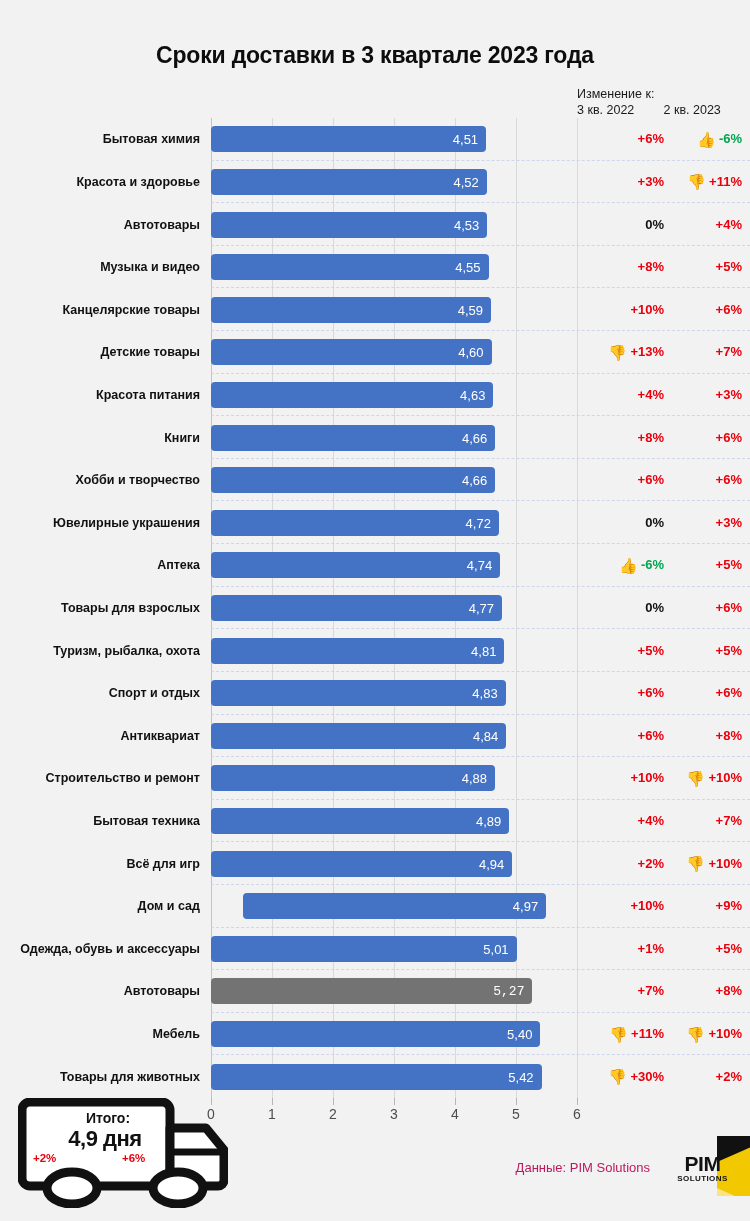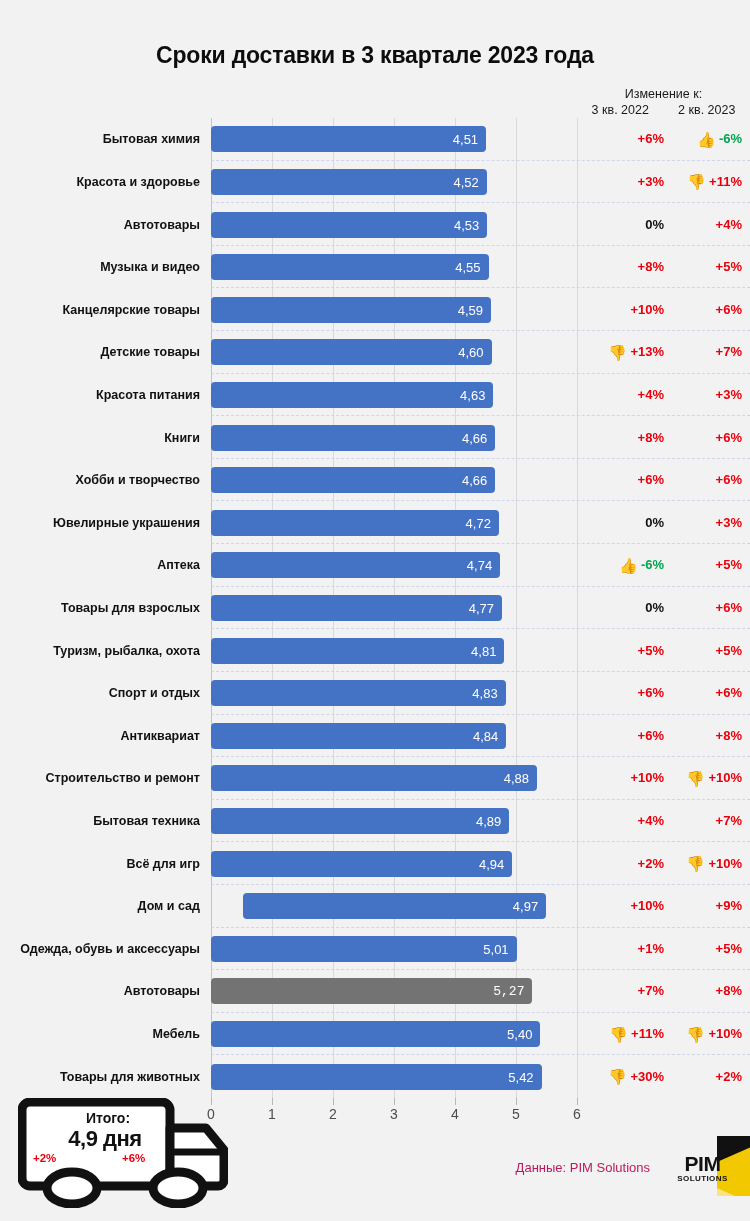--- a/index.html
+++ b/index.html
@@ -36,38 +36,37 @@
     letter-spacing: -0.2px;
     color: #0d0d0d;
   }
 
   
   .change-header {
     position: absolute;
     left: 577px;
     top: 86px;
     width: 173px;
-    text-align: center;
     font-size: 12.5px;
     color: #1a1a1a;
     line-height: 16px;
   }
   .change-header-sub {
     position: absolute;
     left: 577px;
     top: 102px;
     width: 173px;
     font-size: 12.5px;
     color: #1a1a1a;
     display: flex;
     line-height: 16px;
   }
   .change-header-sub span {
     flex: 1;
-    text-align: center;
+    text-align: left;
   }
 
   
   .plot {
     position: absolute;
     left: 0;
     top: 118px;
     width: 750px;
     height: 980px;
   }
@@ -536,21 +535,21 @@
         <div class="chg col1">
           <span class="pct up">+6%</span>
         </div>
         <div class="chg col2">
           <span class="pct up">+8%</span>
         </div>
         <div class="row-sep"></div>
       </div>
       <div class="row" style="top: 639.13px; height: 42.6087px;">
         <div class="cat-label">Строительство и ремонт</div>
-        <div class="bar-wrap" style="width: 326px; border-radius: 9px;">
+        <div class="bar-wrap" style="width: 284px; border-radius: 9px;">
           <div class="bar" style="background: rgb(68, 114, 196);">
             <div class="bar-value">4,88</div>
           </div>
         </div>
         <div class="chg col1">
           <span class="pct up">+10%</span>
         </div>
         <div class="chg col2">
           <span class="emoji">👎</span>
           <span class="pct up">+10%</span>

